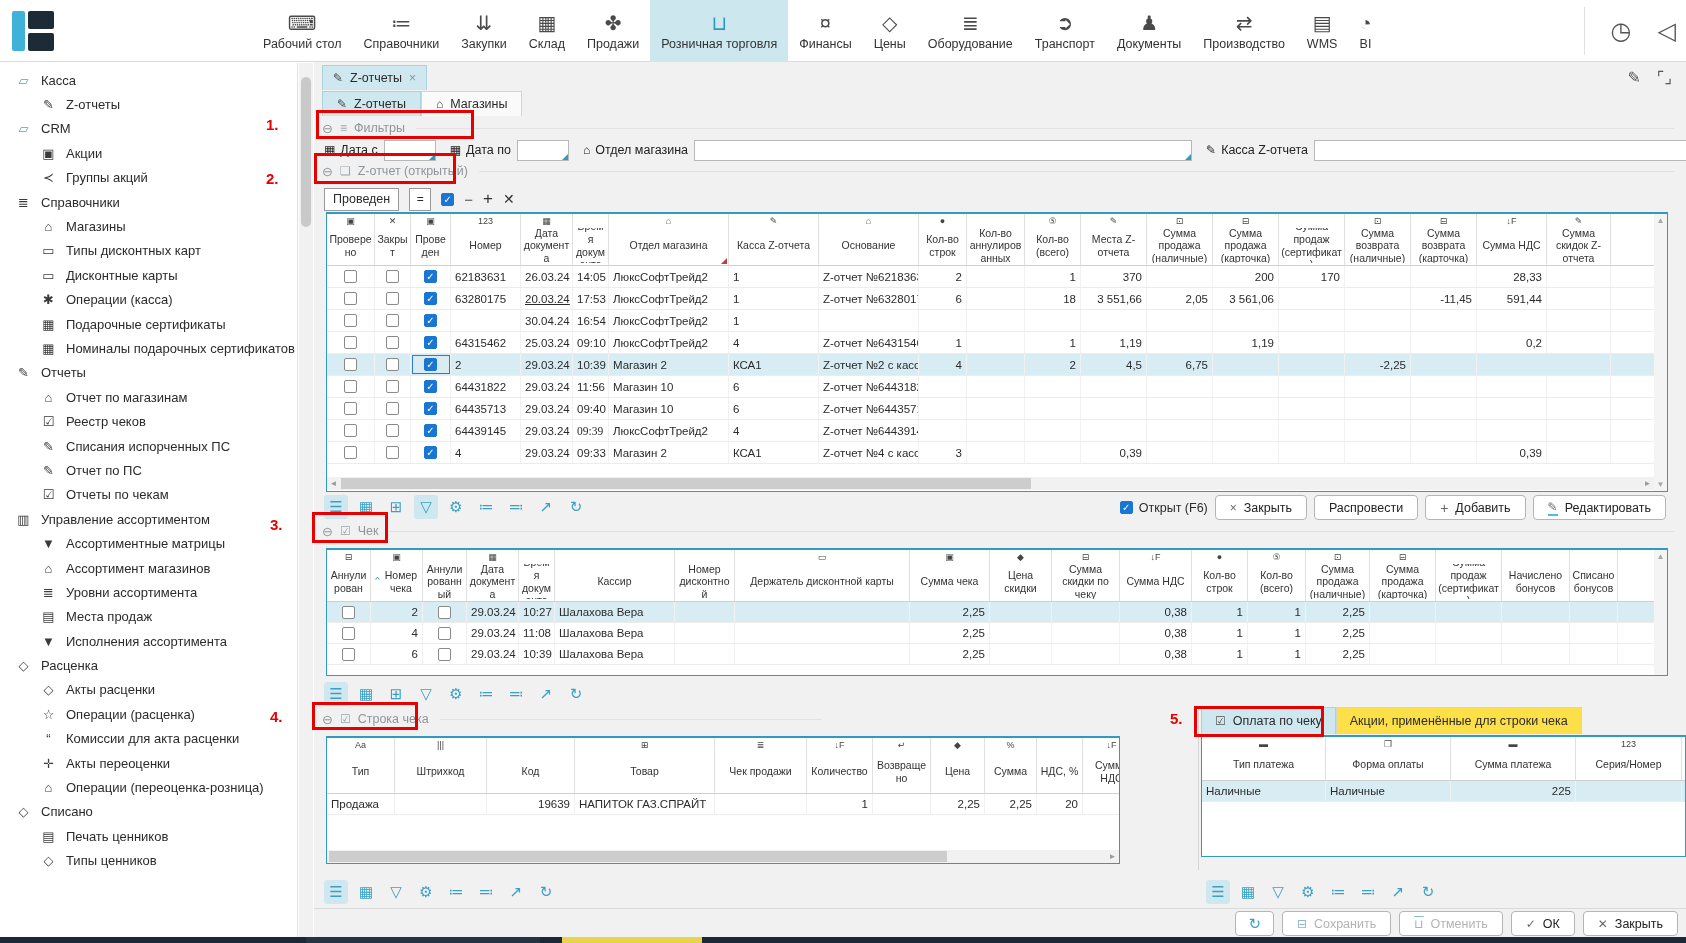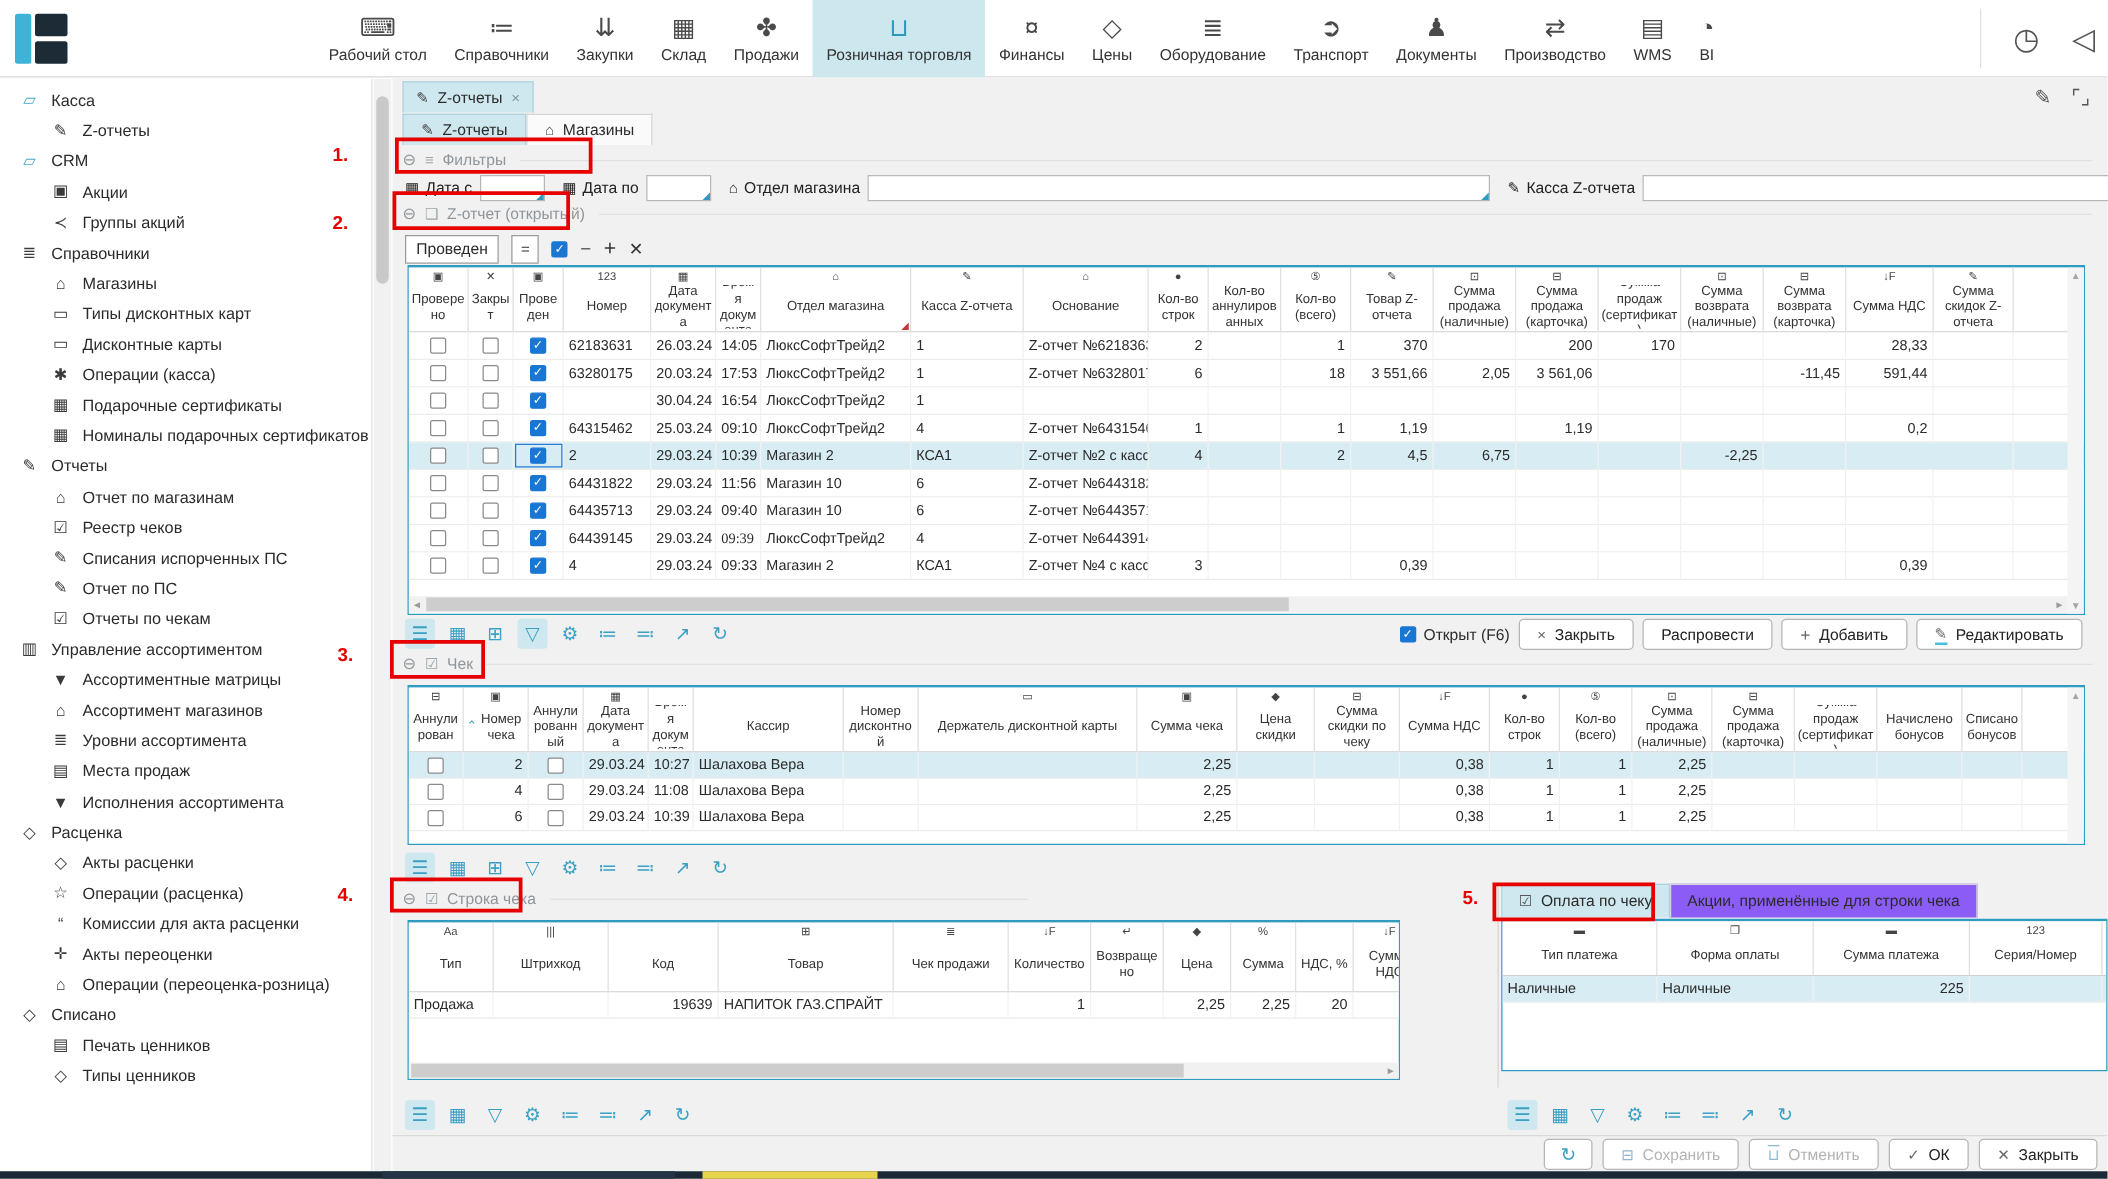--- a/index.html
+++ b/index.html
@@ -96,21 +96,21 @@
   .chkline { display:flex; align-items:center; gap:6px; font-size:12.5px; cursor:pointer; }
   .btn { height:25px; border:1px solid #b5b5b5; border-radius:4px; background:#fff; display:flex; align-items:center; gap:7px; padding:0 14px; font-size:12.5px; color:#222; cursor:pointer; white-space:nowrap; }
   .btn .bic { color:#666; font-size:12px; }
   .btn .bic.edit { border-bottom:2px solid #49c0e0; }
   .btn.disabled { color:#b3b3b3; }
   .btn.disabled .bic { color:#8fb6cc; }
 
   
   #pay-panel { position:absolute; top:644px; left:884px; right:0; height:164px; border-left:1px solid #d5d5d5; }
   .ptabs { position:absolute; top:1px; left:2px; right:0; display:flex; }
-  .ptab { height:27px; display:flex; align-items:center; gap:7px; padding:0 13px; background:#8b5cf6; border:1px solid #d4d4d4; border-bottom:none; font-size:12.5px; cursor:pointer; white-space:nowrap; }
+  .ptab { height:27px; display:flex; align-items:center; gap:7px; padding:0 13px; background:#fde047; border:1px solid #d4d4d4; border-bottom:none; font-size:12.5px; cursor:pointer; white-space:nowrap; }
   .ptab.active { background:#cfe8ef; border-color:#aed2dd; }
   .ptab .tic { font-size:12px; color:#555; }
 
   #footer-line { position:absolute; left:314px; top:908px; right:0; border-top:1px solid #d9d9d9; }
   #footer { position:absolute; top:849px; right:8px; display:flex; gap:8px; align-items:center; }
   .fic-refresh { color:#3aa0c4; font-size:15px; }
   .tr-ic { text-decoration:overline; }
 
   
   .ann-box { position:absolute; border:3px solid #e60000; pointer-events:none; }
@@ -446,21 +446,21 @@
         <div class="th" style="width: 58px;">
           <div class="ic"></div>
           <div class="lb">Кол-во аннулированных</div>
         </div>
         <div class="th" style="width: 56px;">
           <div class="ic">⑤</div>
           <div class="lb">Кол-во (всего)</div>
         </div>
         <div class="th" style="width: 66px;">
           <div class="ic">✎</div>
-          <div class="lb">Товар Z-отчета</div>
+          <div class="lb">Места Z-отчета</div>
         </div>
         <div class="th" style="width: 66px;">
           <div class="ic">⊡</div>
           <div class="lb">Сумма продажа (наличные)</div>
         </div>
         <div class="th" style="width: 66px;">
           <div class="ic">⊟</div>
           <div class="lb">Сумма продажа (карточка)</div>
         </div>
         <div class="th" style="width: 66px;">
@@ -517,21 +517,21 @@
         <div class="td a-c" style="width: 48px;">
           <div class="cb"></div>
         </div>
         <div class="td a-c" style="width: 36px;">
           <div class="cb"></div>
         </div>
         <div class="td a-c" style="width: 40px;">
           <div class="cb on"></div>
         </div>
         <div class="td a-l" style="width: 70px;">63280175</div>
-        <div class="td a-l" style="width: 52px;">20.03.24</div>
+        <div class="td a-l" style="width: 52px; text-decoration: underline;">20.03.24</div>
         <div class="td a-l" style="width: 36px;">17:53</div>
         <div class="td a-l" style="width: 120px;">ЛюксСофтТрейд2</div>
         <div class="td a-l" style="width: 90px;">1</div>
         <div class="td a-l" style="width: 100px;">Z-отчет №6328017</div>
         <div class="td a-r" style="width: 48px;">6</div>
         <div class="td a-r" style="width: 58px;"></div>
         <div class="td a-r" style="width: 56px;">18</div>
         <div class="td a-r" style="width: 66px;">3 551,66</div>
         <div class="td a-r" style="width: 66px;">2,05</div>
         <div class="td a-r" style="width: 66px;">3 561,06</div>

